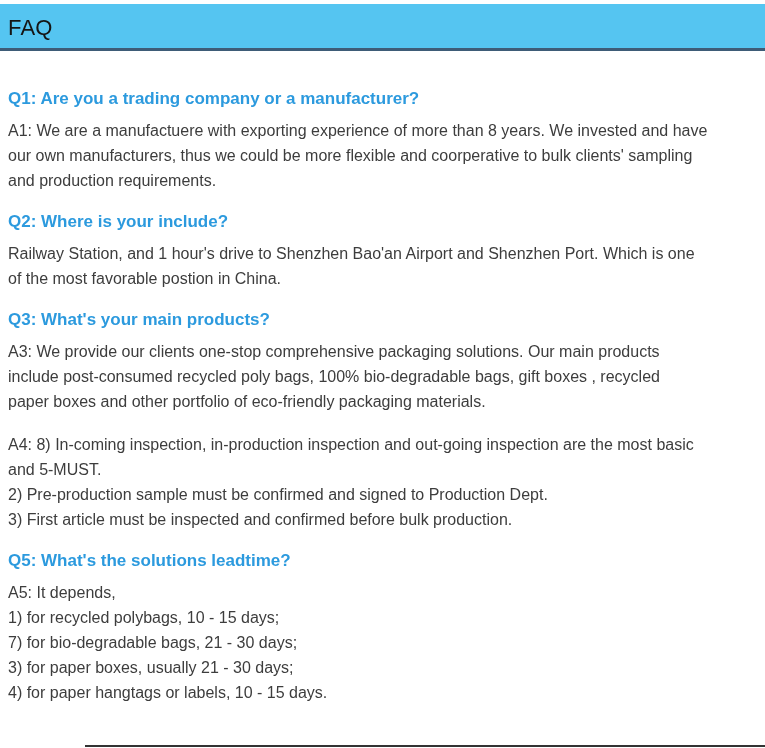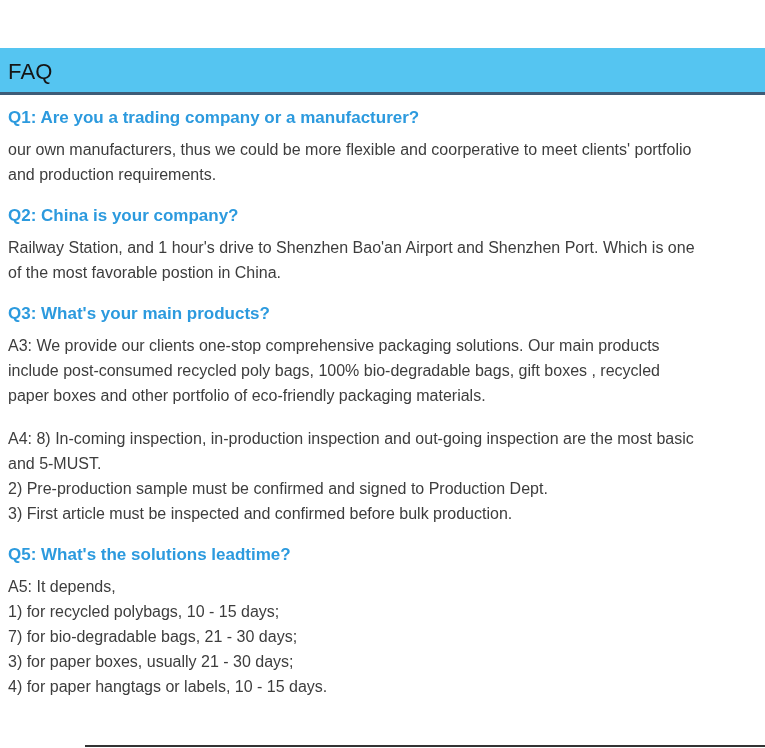--- a/index.html
+++ b/index.html
@@ -13,35 +13,35 @@
   * { box-sizing: border-box; }
   html, body { margin: 0; padding: 0; }
   body {
     width: 765px;
     height: 748px;
     background: #ffffff;
     font-family: "Liberation Sans", sans-serif;
     position: relative;
     overflow: hidden;
   }
-  .page { padding-top: 4px; margin-top: 44px; }
+  .page { padding-top: 4px; }
   .faq-header {
     height: 47px;
     line-height: 47px;
     background: var(--header-bg);
     border-bottom: 3px solid var(--header-border);
     padding: 0 8px;
   }
   .faq-title {
     font-size: 22px;
     font-weight: 400;
     color: var(--title);
     letter-spacing: 0.2px;
   }
-  .content { padding: 12px 10px 0 8px; }
+  .content { padding: 37px 10px 0 8px; }
   .qa-item { margin-bottom: 18px; }
   .question {
     font-size: 17px;
     line-height: 22px;
     font-weight: 700;
     color: var(--question);
     margin: 0 0 8px 0;
   }
   .answer-line {
     font-size: 16px;
@@ -64,27 +64,28 @@
 
   <div class="faq-header">
     <span class="faq-title">FAQ</span>
   </div>
 
   <div class="content">
 
     <div class="qa-item">
       <div class="question">Q1: Are you a trading company or a manufacturer?</div>
       <div class="answer">
-        <div class="answer-line">our own manufacturers, thus we could be more flexible and coorperative to meet clients' portfolio</div>
+        <div class="answer-line">A1: We are a manufactuere with exporting experience of more than 8 years. We invested and have</div>
+        <div class="answer-line">our own manufacturers, thus we could be more flexible and coorperative to bulk clients' sampling</div>
         <div class="answer-line">and production requirements.</div>
       </div>
     </div>
 
     <div class="qa-item">
-      <div class="question">Q2: China is your company?</div>
+      <div class="question">Q2: Where is your include?</div>
       <div class="answer">
         <div class="answer-line">Railway Station, and 1 hour's drive to Shenzhen Bao'an Airport and Shenzhen Port. Which is one</div>
         <div class="answer-line">of the most favorable postion in China.</div>
       </div>
     </div>
 
     <div class="qa-item">
       <div class="question">Q3: What's your main products?</div>
       <div class="answer">
         <div class="answer-line">A3: We provide our clients one-stop comprehensive packaging solutions. Our main products</div>

